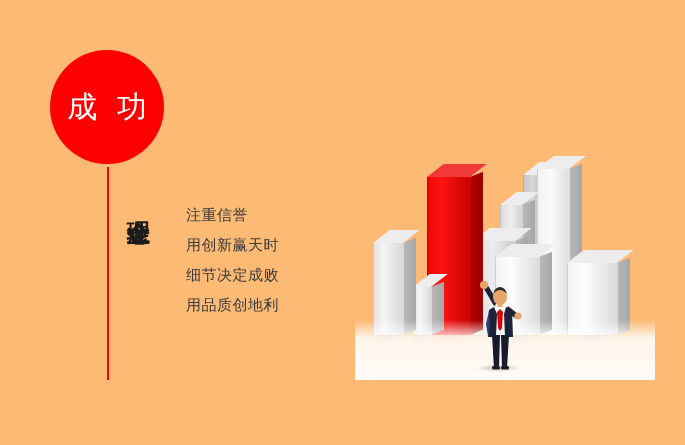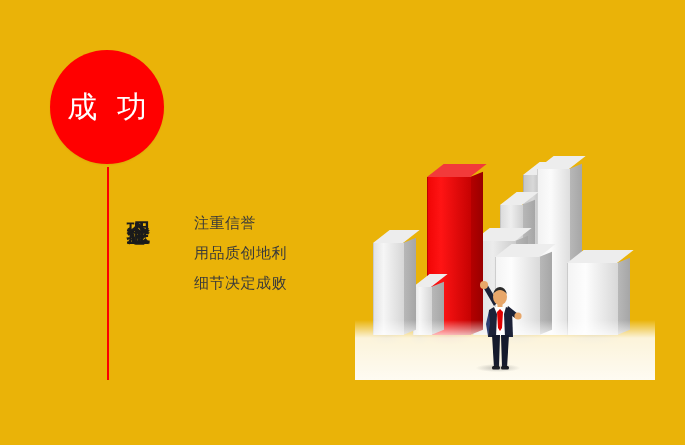--- a/index.html
+++ b/index.html
@@ -12,21 +12,21 @@
     background: #f1f1f1;
     font-family: "DejaVu Sans", "Liberation Sans", sans-serif;
     overflow: hidden;
     position: relative;
   }
   #stage {
     position: absolute;
     left: 0; top: 0;
     width: 685px;
     height: 445px;
-    background: #eab308;
+    background: #fdba74;
   }
 
   
   .badge-circle {
     position: absolute;
     left: 50px;
     top: 50px;
     width: 114px;
     height: 114px;
     border-radius: 50%;
@@ -70,21 +70,21 @@
     writing-mode: vertical-rl;
     text-orientation: upright;
     white-space: nowrap;
   }
 
   
   .philosophy-list {
     position: absolute;
     left: 186px;
     top: 200px;
-    margin: 8px;
+    margin: 0;
     padding: 0;
     list-style: none;
   }
   .philosophy-list li {
     font-size: 15px;
     line-height: 30px;
     color: #3a3a3a;
     white-space: nowrap;
     letter-spacing: 0.5px;
   }
@@ -179,22 +179,23 @@
   <div class="badge-circle">
     <span class="badge-text">成 功</span>
   </div>
 
   <div class="red-rule"></div>
 
   <div class="vert-heading">企业理念</div>
 
   <ul class="philosophy-list">
     <li>注重信誉</li>
+    <li>用创新赢天时</li>
+    <li>细节决定成败</li>
     <li>用品质创地利</li>
-    <li>细节决定成败</li>
   </ul>
 
   <div class="chart-art">
 
     <div class="bar" style="left:168px; width:18px; height:160px;">
       <div class="top"></div>
       <div class="side"></div>
       <div class="face" style="background:linear-gradient(to right,#c6c6c6 0%,#d8d8d8 50%,#b8b8b8 100%);"></div>
     </div>
 

